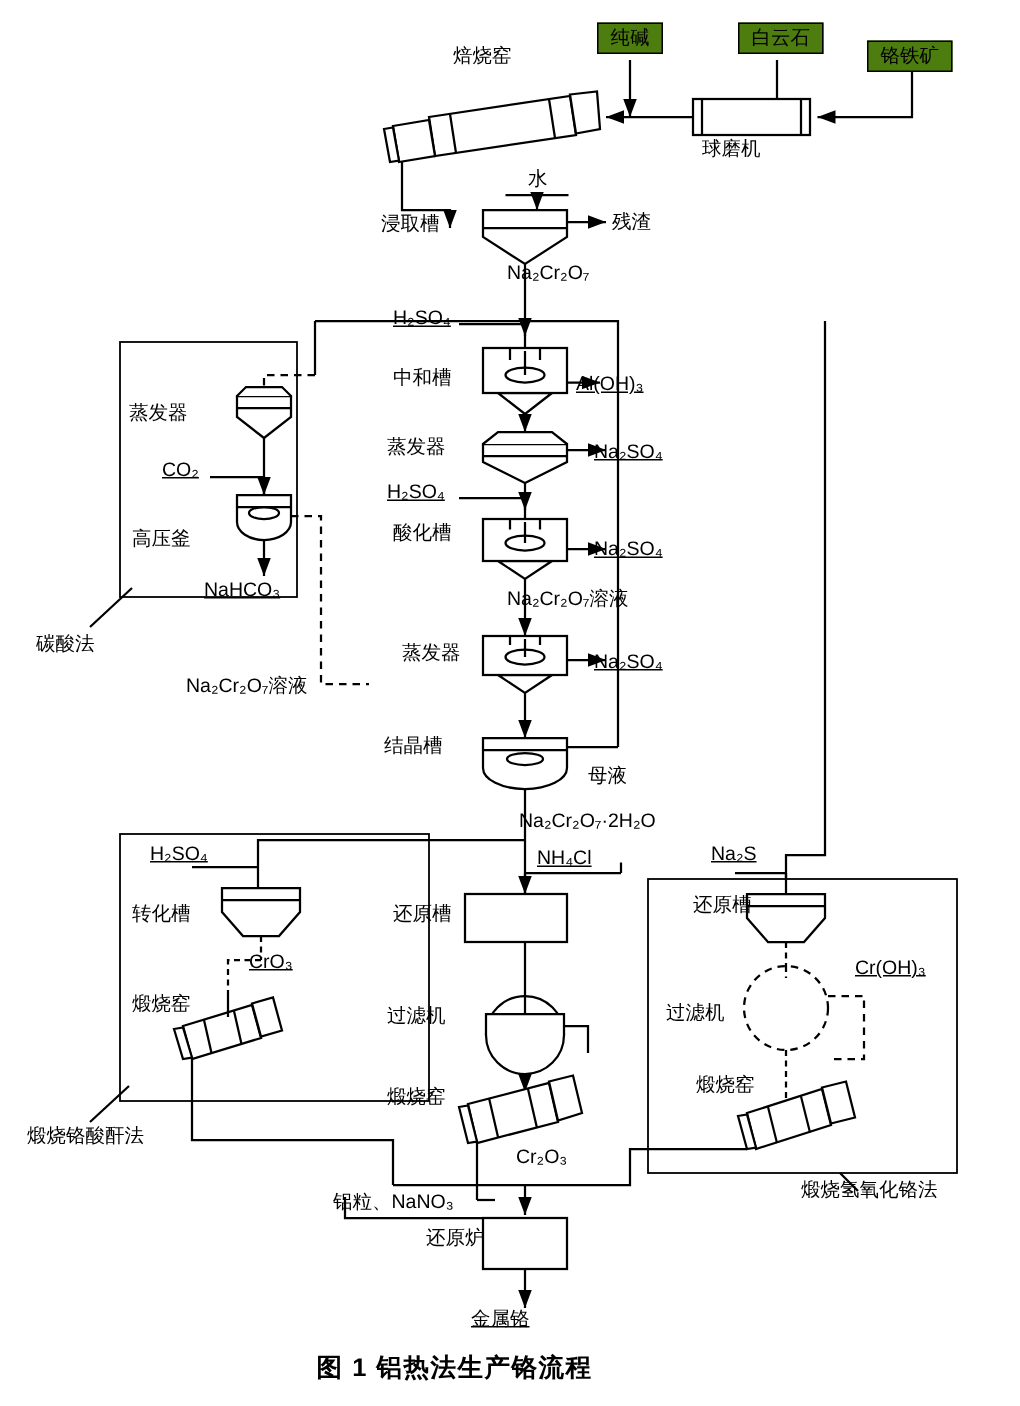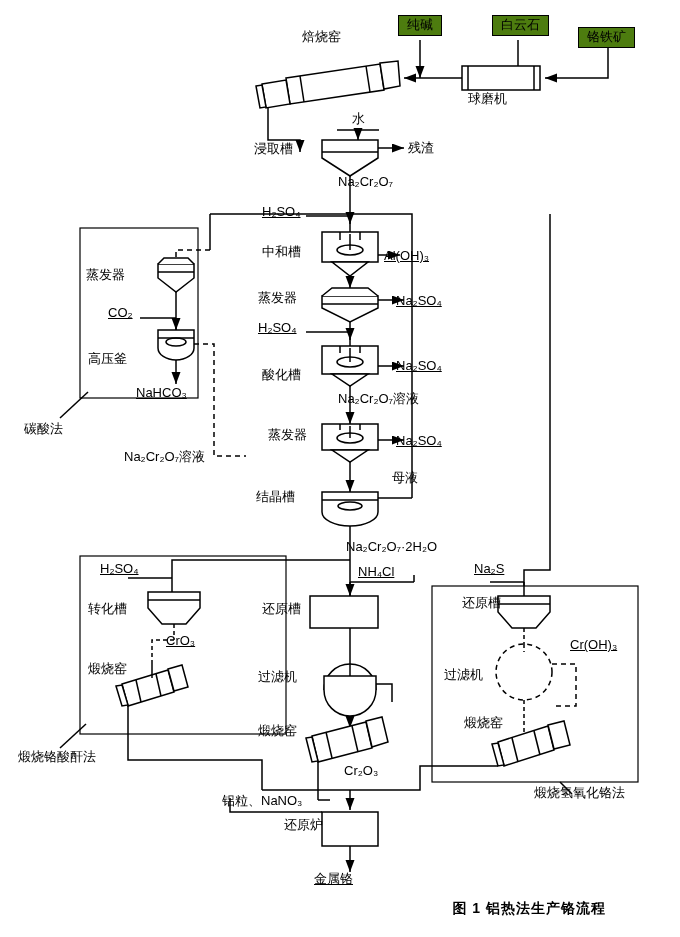--- a/index.html
+++ b/index.html
@@ -1,21 +1,21 @@
 <!DOCTYPE html>
 <html><head>
 <meta charset="utf-8">
 <style>
   html,body{margin:0;padding:0;background:#ffffff;}
   body{width:680px;height:937px;position:relative;font-family:"Liberation Sans","DejaVu Sans",sans-serif;color:#000;}
   #diagram{position:absolute;left:0;top:0;width:680px;height:937px;}
   .lbl{position:absolute;font-size:13px;line-height:1.15;white-space:nowrap;color:#000;}
   .lbl.u{text-decoration:underline;}
   .lbl.box{border:1.4px solid #000;padding:2px 8px;background:#4d7c0f;}
-  .cap{position:absolute;left:0;width:606px;text-align:right;font-size:14px;font-weight:bold;letter-spacing:1px;}
+  .cap{position:absolute;left:0;width:606px;text-align:center;font-size:17px;font-weight:bold;letter-spacing:1px;}
   svg{position:absolute;left:0;top:0;}
 </style>
 </head>
 <body>
 
 <div id="diagram">
 
 <svg width="680" height="937" viewBox="0 0 680 937">
   <defs>
     <marker id="ah" markerWidth="9" markerHeight="9" refX="8" refY="3" orient="auto">
@@ -234,27 +234,27 @@
 <div class="lbl" style="left:254px;top:142px;">浸取槽</div>
 <div class="lbl" style="left:408px;top:141px;">残渣</div>
 
 <div class="lbl" style="left:338px;top:175px;">Na₂Cr₂O₇</div>
 <div class="lbl u" style="left:262px;top:205px;">H₂SO₄</div>
 <div class="lbl" style="left:262px;top:245px;">中和槽</div>
 <div class="lbl u" style="left:384px;top:249px;">Al(OH)₃</div>
 <div class="lbl" style="left:258px;top:291px;">蒸发器</div>
 <div class="lbl u" style="left:396px;top:294px;">Na₂SO₄</div>
 <div class="lbl u" style="left:258px;top:321px;">H₂SO₄</div>
-<div class="lbl" style="left:262px;top:368px;">酸化槽</div>
+<div class="lbl" style="left:262px;top:348px;">酸化槽</div>
 <div class="lbl u" style="left:396px;top:359px;">Na₂SO₄</div>
 <div class="lbl" style="left:338px;top:392px;">Na₂Cr₂O₇溶液</div>
 <div class="lbl" style="left:268px;top:428px;">蒸发器</div>
 <div class="lbl u" style="left:396px;top:434px;">Na₂SO₄</div>
 <div class="lbl" style="left:256px;top:490px;">结晶槽</div>
-<div class="lbl" style="left:392px;top:471px;">母液</div>
+<div class="lbl" style="left:392px;top:510px;">母液</div>
 <div class="lbl" style="left:346px;top:540px;">Na₂Cr₂O₇·2H₂O</div>
 
 <div class="lbl" style="left:86px;top:268px;">蒸发器</div>
 <div class="lbl u" style="left:108px;top:306px;">CO₂</div>
 <div class="lbl" style="left:88px;top:352px;">高压釜</div>
 <div class="lbl u" style="left:136px;top:386px;">NaHCO₃</div>
 <div class="lbl" style="left:24px;top:422px;">碳酸法</div>
 <div class="lbl" style="left:124px;top:450px;">Na₂Cr₂O₇溶液</div>
 
 <div class="lbl u" style="left:358px;top:565px;">NH₄Cl</div>

